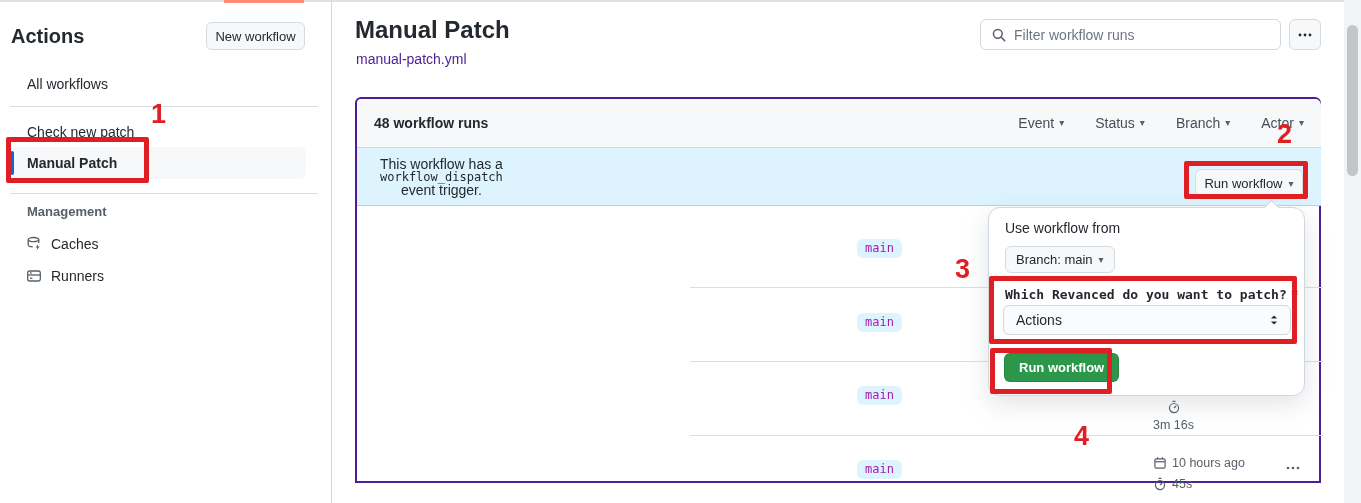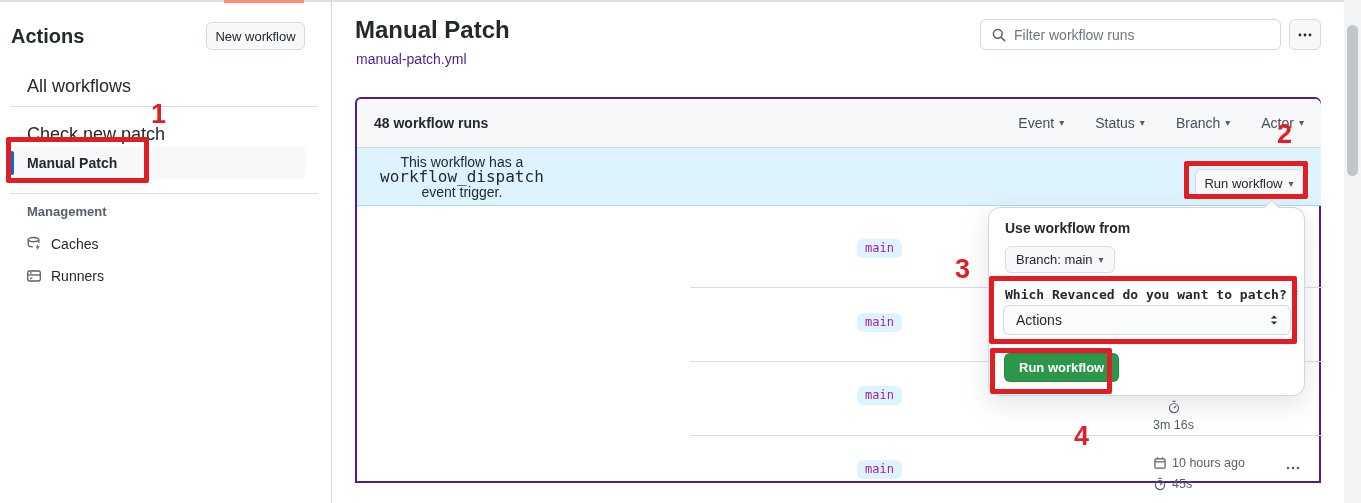--- a/index.html
+++ b/index.html
@@ -18,21 +18,21 @@
 
   
   .sidebar-title { left:11px; top:26px; font-size:20px; font-weight:600; }
   .btn {
     display:inline-flex; align-items:center; justify-content:center; gap:6px;
     background:#f6f8fa; border:1px solid #d5dbe1; border-radius:6px;
     font-size:13px; font-weight:500; color:#24292f; cursor:pointer;
     font-family:"Liberation Sans", sans-serif;
   }
   .new-workflow { left:206px; top:22px; width:99px; height:28px; }
-  .side-link { font-size:18px; color:#24292f; cursor:pointer; }
+  .side-link { font-size:14px; color:#24292f; cursor:pointer; }
   .divider { height:1px; background:#d8dee4; }
   .sel-item {
     left:8px; top:147px; width:298px; height:32px; background:#f6f8fa;
     border-radius:6px; display:flex; align-items:center; cursor:pointer;
   }
   .sel-accent { position:absolute; left:2px; top:4px; width:4px; height:24px; background:#0969da; border-radius:2px; }
   .sel-label { margin-left:19px; font-size:14px; font-weight:600; }
   .mgmt-label { font-size:13px; font-weight:600; color:#57606a; }
   .mgmt-row { display:flex; align-items:center; gap:9px; font-size:14px; cursor:pointer; }
   .side-border { left:331px; top:0; width:1px; height:503px; background:#d0d7de; }
@@ -64,21 +64,21 @@
   }
   .count-label { font-size:14px; font-weight:600; }
   .filters { display:flex; gap:31px; }
   .filter { display:flex; align-items:center; gap:5px; font-size:14px; color:#464f58; cursor:pointer; }
   .caret { font-size:10px; color:#586069; }
   .banner {
     position:absolute; left:0; top:49px; width:964px; height:58px; background:#ddf4ff;
     border-bottom:1px solid rgba(84,174,255,0.4); display:flex; align-items:center; padding-left:17px;
   }
   .banner-text { font-size:14px; display:flex; align-items:center;flex-direction:column; }
-  .code { font-family:"DejaVu Sans Mono", monospace; font-size:16px; margin:0 6px; }
+  .code { font-family:"DejaVu Sans Mono", monospace; font-size:12px; margin:0 6px; }
   .banner-run-btn { position:absolute; left:838px; top:21px; width:108px; height:28px; }
 
   .row-divider { position:absolute; left:333px; width:633px; height:1px; background:#d8dee4; }
   .branch-badge {
     position:absolute; left:500px; font-family:"DejaVu Sans Mono", monospace;
     font-size:12px; color:#a21caf; background:#ddf4ff; padding:3px 8px 4px;
     border-radius:6px; cursor:pointer;
   }
   .meta { position:absolute; display:flex; align-items:center; gap:5px; font-size:12.5px; color:#57606a; }
   .row-kebab { position:absolute; left:922px; top:361px; width:28px; height:16px; display:flex; align-items:center; justify-content:center; cursor:pointer; }
@@ -87,21 +87,21 @@
   .panel {
     left:988px; top:207px; width:317px; height:189px; background:#fff;
     border:1px solid #d0d7de; border-radius:12px; z-index:5;
     box-shadow:0 8px 24px rgba(140,149,159,0.25);
   }
   .panel-notch {
     left:1266px; top:202px; width:11px; height:11px; background:#fff;
     border-left:1px solid #d0d7de; border-top:1px solid #d0d7de;
     transform:rotate(45deg); z-index:6;
   }
-  .panel-heading { position:absolute; left:16px; top:13px; font-size:14px; font-weight:700; }
+  .panel-heading { position:absolute; left:16px; top:13px; font-size:14px; font-weight:400; }
   .branch-btn { position:absolute; left:16px; top:38px; height:27px; padding:0 10px; }
   .mono-label {
     position:absolute; left:16px; top:80px; font-family:"DejaVu Sans Mono", monospace;
     font-size:13px; font-weight:700; color:#24292f;
   }
   .req { color:#cf222e; margin-left:4px; }
   .select {
     position:absolute; left:14px; top:97px; width:288px; height:30px;
     background:#fafbfc; border:1px solid #d0d7de; border-radius:6px;
     display:flex; align-items:center; justify-content:space-between;

